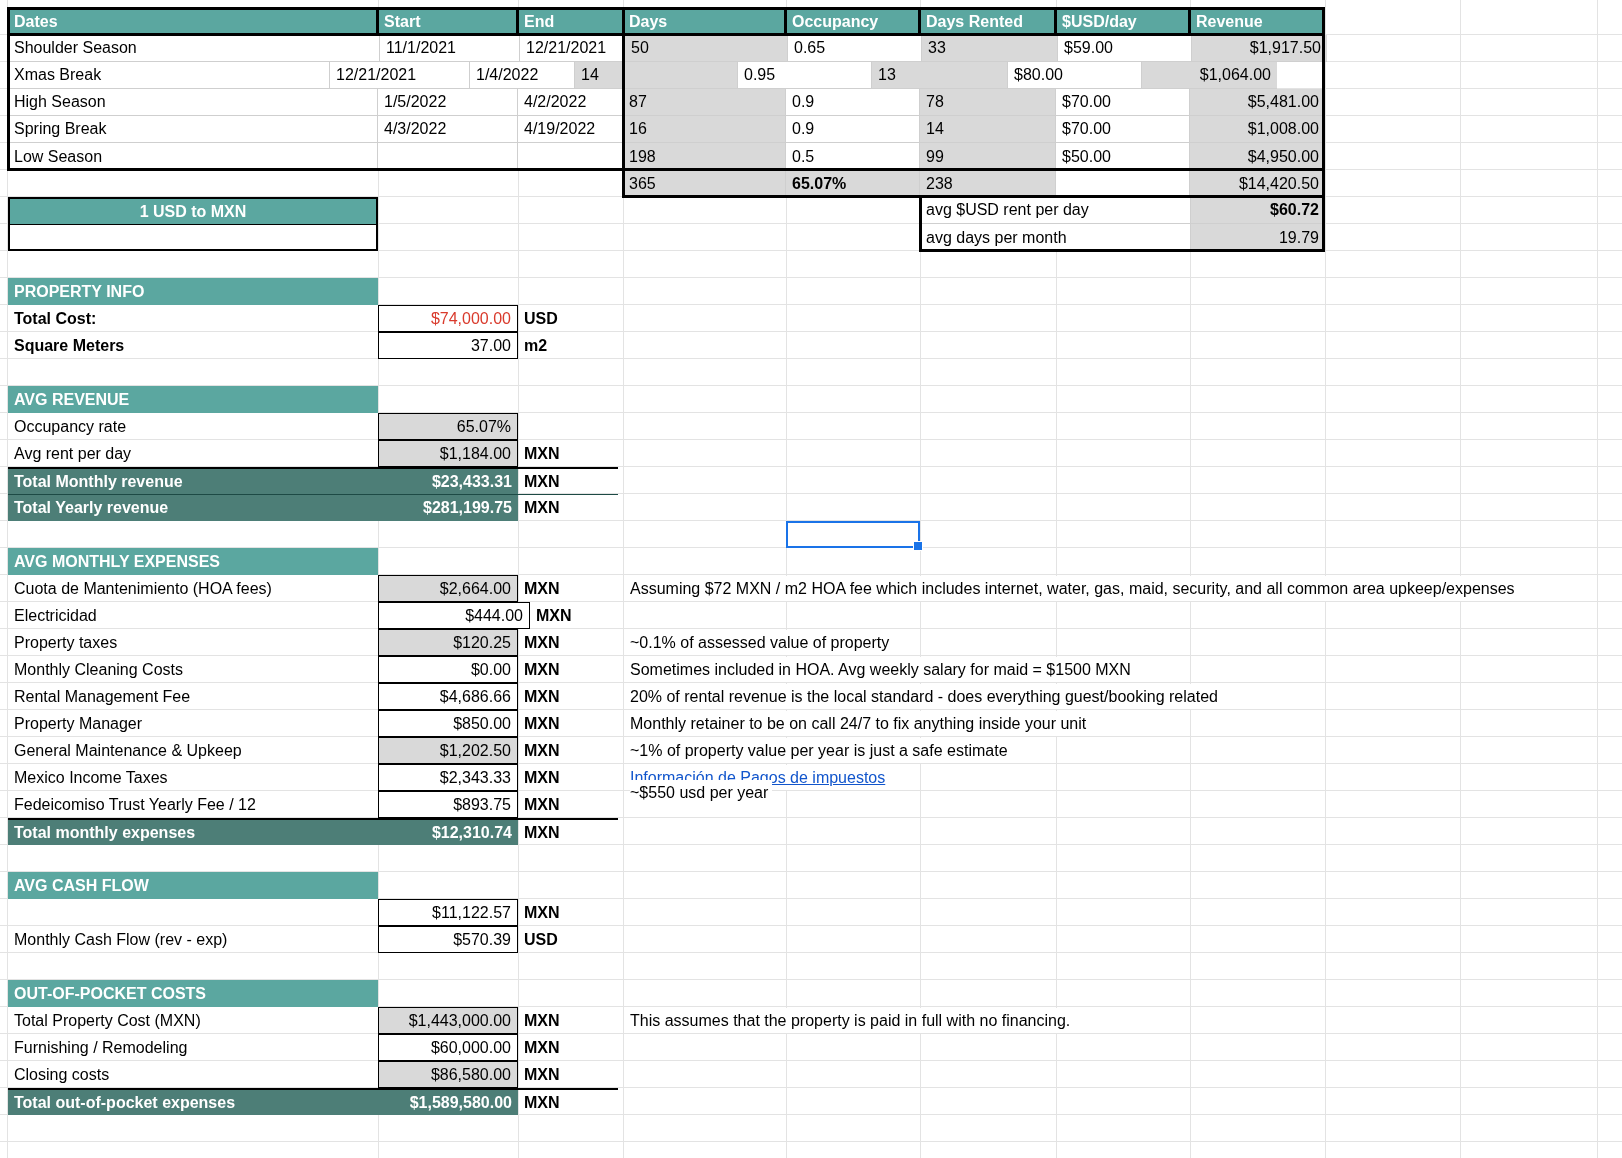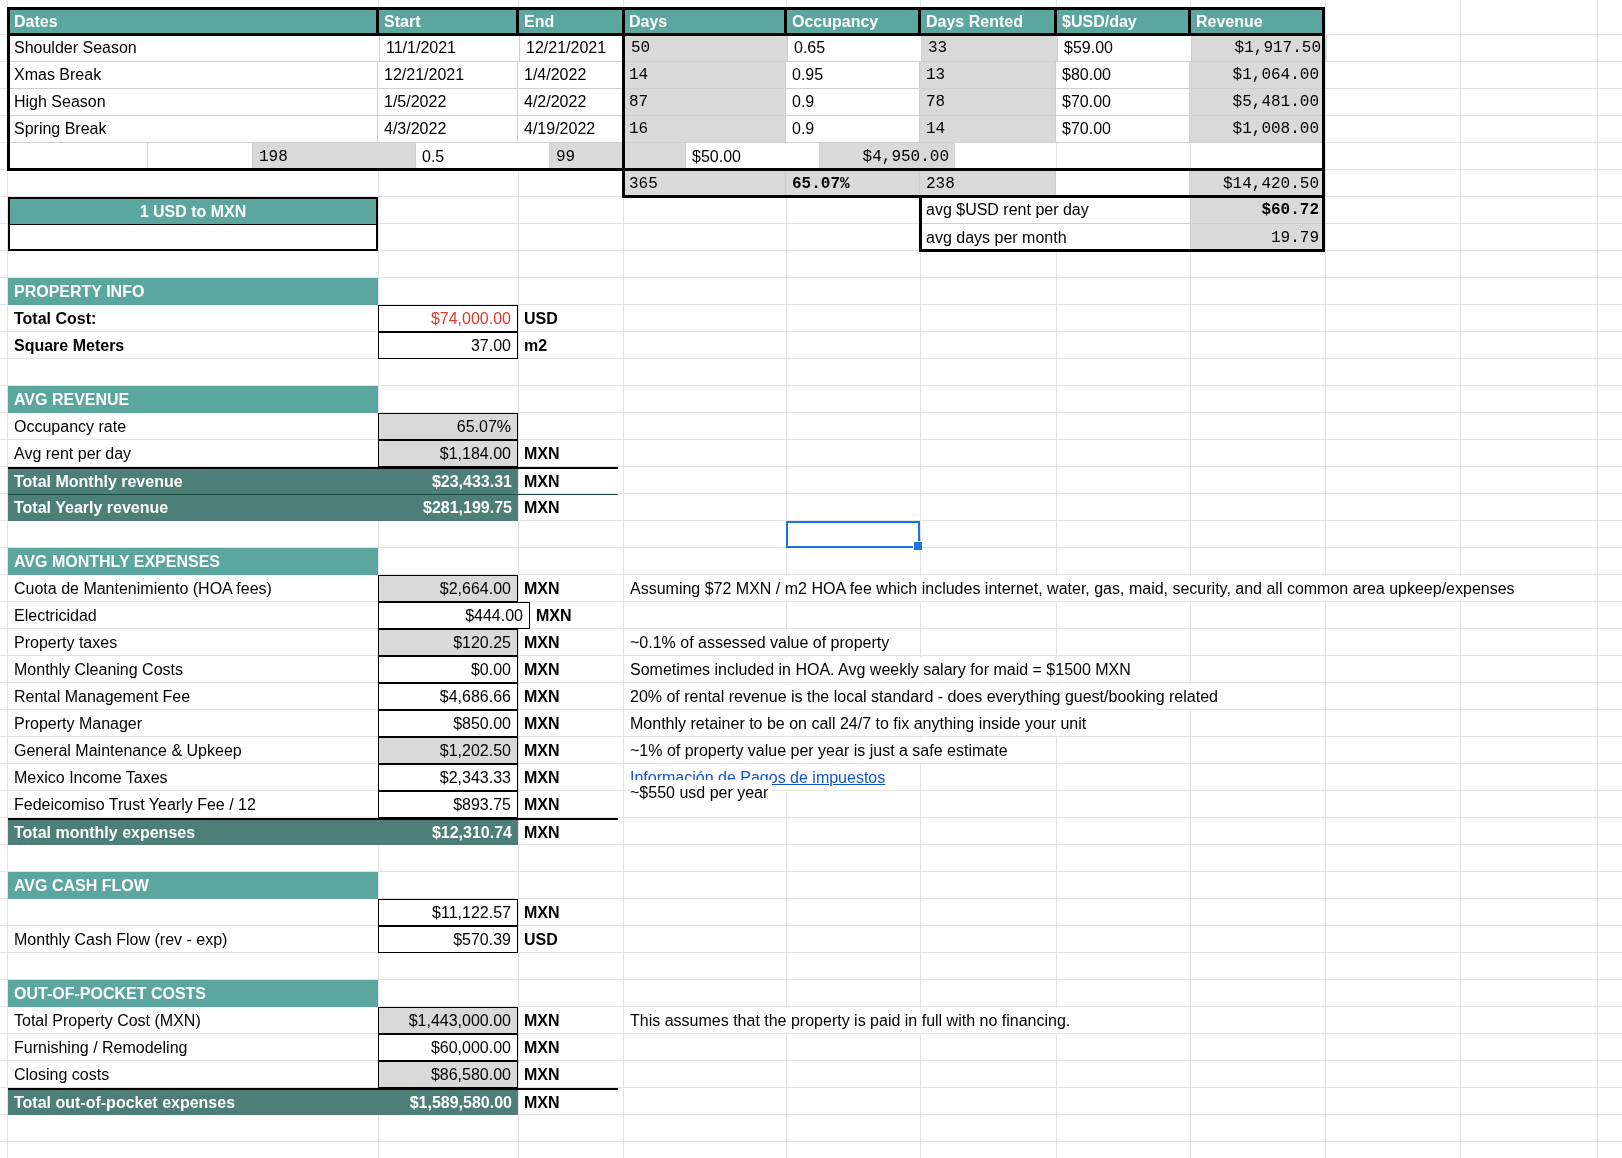--- a/index.html
+++ b/index.html
@@ -12,21 +12,21 @@
   .row{position:absolute;display:flex;}
   .vl{position:absolute;top:0;width:1px;height:1158px;background:#e3e3e3;}
   .cell{box-sizing:border-box;height:27px;display:flex;align-items:center;padding:0 6px;white-space:nowrap;overflow:visible;}
   .r{justify-content:flex-end;}
   .b{font-weight:bold;}
   .red{color:#d93a2c;}
   .th{background:#5ba7a0;color:#fff;font-weight:bold;}
   .cb{background:#fff;border-right:1px solid #cfcfcf;border-bottom:1px solid #cfcfcf;}
   .noR{border-right:none;}
   .noB{border-bottom:none;}
-  .gray{background:#d9d9d9;font-family:Liberation Mono, monospace;}
+  .gray{background:#d9d9d9;}
   .lab{background:transparent;}
   .vbox{background:#fff;border:1px solid #000;}
   .vbox.gray2{background:#d9d9d9;}
   .unit{background:transparent;font-weight:bold;}
   .secbar{position:absolute;left:8px;width:370px;height:27px;background:#5ba7a0;color:#fff;font-weight:bold;display:flex;align-items:center;padding:0 6px;box-sizing:border-box;}
   .tdark{background:#4d7e77;color:#fff;font-weight:bold;}
   .bk{position:absolute;background:#000;}
   .note{position:absolute;left:630px;height:25px;line-height:25px;background:#fff;padding-right:4px;white-space:nowrap;}
   .link{color:#1155cc;text-decoration:underline;cursor:pointer;}
   .sel{position:absolute;left:786px;top:521px;width:134px;height:27px;border:2px solid #1a73e8;box-sizing:border-box;}
@@ -67,21 +67,21 @@
     <div class="cell cb" style="width:372px">Shoulder Season</div>
     <div class="cell cb" style="width:140px">11/1/2021</div>
     <div class="cell cb" style="width:105px">12/21/2021</div>
     <div class="cell cb gray" style="width:163px">50</div>
     <div class="cell cb" style="width:134px">0.65</div>
     <div class="cell cb gray" style="width:136px">33</div>
     <div class="cell cb" style="width:134px">$59.00</div>
     <div class="cell cb gray r noR" style="width:135px">$1,917.50</div>
   </div>
   <div class="row" style="left:8px;top:62px">
-    <div class="cell cb" style="width:370px">Xmas Break</div>
+    <div class="cell cb" style="width:322px">Xmas Break</div>
     <div class="cell cb" style="width:140px">12/21/2021</div>
     <div class="cell cb" style="width:105px">1/4/2022</div>
     <div class="cell cb gray" style="width:163px">14</div>
     <div class="cell cb" style="width:134px">0.95</div>
     <div class="cell cb gray" style="width:136px">13</div>
     <div class="cell cb" style="width:134px">$80.00</div>
     <div class="cell cb gray r noR" style="width:135px">$1,064.00</div>
   </div>
   <div class="row" style="left:8px;top:89px">
     <div class="cell cb" style="width:370px">High Season</div>
@@ -97,20 +97,21 @@
     <div class="cell cb" style="width:370px">Spring Break</div>
     <div class="cell cb" style="width:140px">4/3/2022</div>
     <div class="cell cb" style="width:105px">4/19/2022</div>
     <div class="cell cb gray" style="width:163px">16</div>
     <div class="cell cb" style="width:134px">0.9</div>
     <div class="cell cb gray" style="width:136px">14</div>
     <div class="cell cb" style="width:134px">$70.00</div>
     <div class="cell cb gray r noR" style="width:135px">$1,008.00</div>
   </div>
   <div class="row" style="left:8px;top:143px">
+    <div class="cell cb noB" style="width:370px">Low Season</div>
     <div class="cell cb noB" style="width:140px"></div>
     <div class="cell cb noB" style="width:105px"></div>
     <div class="cell cb gray noB" style="width:163px">198</div>
     <div class="cell cb noB" style="width:134px">0.5</div>
     <div class="cell cb gray noB" style="width:136px">99</div>
     <div class="cell cb noB" style="width:134px">$50.00</div>
     <div class="cell cb gray r noR noB" style="width:135px">$4,950.00</div>
   </div>
 
   <div class="row" style="left:623px;top:170px">

